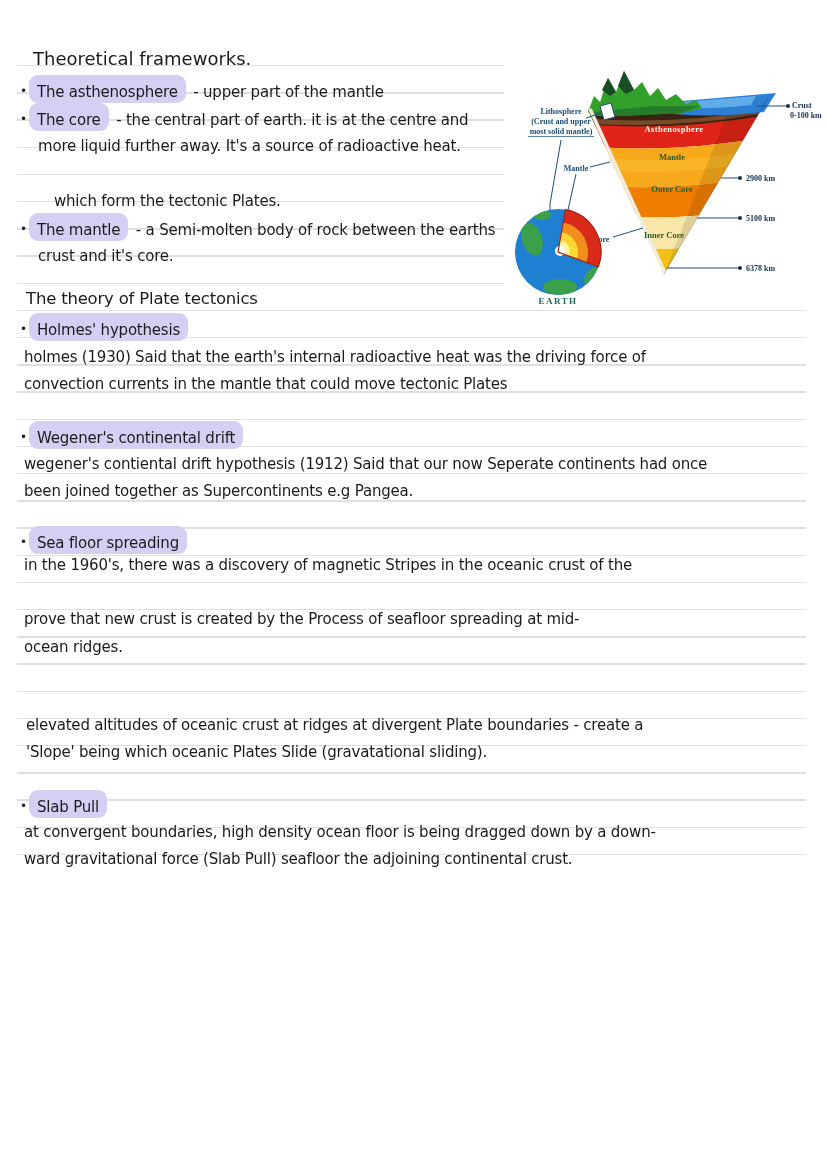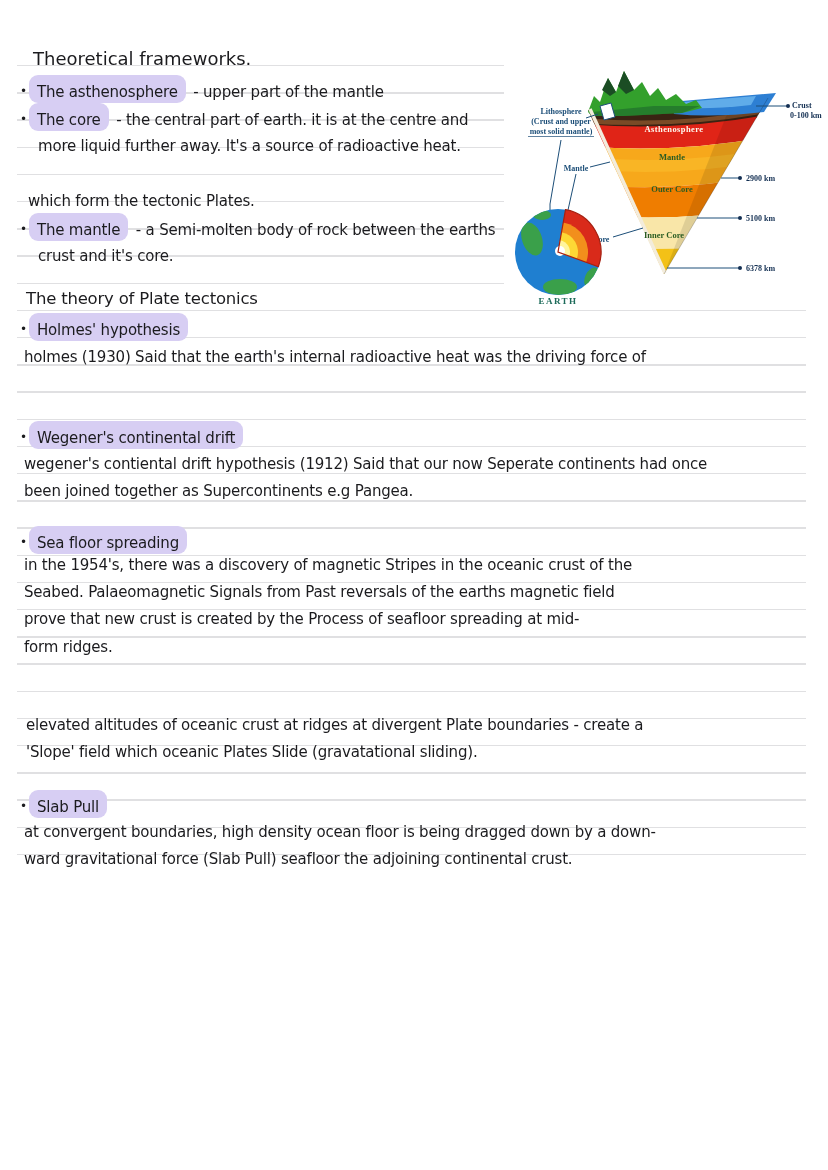--- a/index.html
+++ b/index.html
@@ -40,50 +40,50 @@
 
   <div class="hw" style="left:20px;top:78px">
     <span class="bullet">•</span><span class="pill">The asthenosphere</span><span> - upper part of the mantle</span>
   </div>
 
   <div class="hw" style="left:20px;top:106px">
     <span class="bullet">•</span><span class="pill">The core</span><span> - the central part of earth. it is at the centre and</span>
   </div>
   <div class="hw" style="left:38px;top:133px">more liquid further away. It's a source of radioactive heat.</div>
 
-  <div class="hw" style="left:28px;top:188px">which form the tectonic Plates.</div>
+  <div class="hw" style="left:54px;top:188px">which form the tectonic Plates.</div>
 
   <div class="hw" style="left:20px;top:216px">
     <span class="bullet">•</span><span class="pill">The mantle</span><span> - a Semi-molten body of rock between the earths</span>
   </div>
   <div class="hw" style="left:38px;top:243px">crust and it's core.</div>
 
   <div class="hw" style="left:20px;top:316px">
     <span class="bullet">•</span><span class="pill">Holmes' hypothesis</span>
   </div>
 
   <div class="hw h2" style="left:26px;top:285px">The theory of Plate tectonics</div>
   <div class="hw" style="left:24px;top:344px">holmes (1930) Said that the earth's internal radioactive heat was the driving force of</div>
+  <div class="hw" style="left:24px;top:371px">convection currents in the mantle that could move tectonic Plates</div>
 
   <div class="hw" style="left:20px;top:424px">
     <span class="bullet">•</span><span class="pill">Wegener's continental drift</span>
   </div>
   <div class="hw" style="left:24px;top:451px">wegener's contiental drift hypothesis (1912) Said that our now Seperate continents had once</div>
   <div class="hw" style="left:24px;top:478px">been joined together as Supercontinents e.g Pangea.</div>
 
   <div class="hw" style="left:20px;top:529px">
     <span class="bullet">•</span><span class="pill">Sea floor spreading</span>
   </div>
-  <div class="hw" style="left:24px;top:552px">in the 1954's, there was a discovery of magnetic Stripes in the oceanic crust of the</div>
-  <div class="hw" style="left:24px;top:579px">Seabed. Palaeomagnetic Signals from Past reversals of the earths magnetic field</div>
+  <div class="hw" style="left:24px;top:552px">in the 1960's, there was a discovery of magnetic Stripes in the oceanic crust of the</div>
   <div class="hw" style="left:24px;top:606px">prove that new crust is created by the Process of seafloor spreading at mid-</div>
-  <div class="hw" style="left:24px;top:634px">form ridges.</div>
+  <div class="hw" style="left:24px;top:634px">ocean ridges.</div>
 
   <div class="hw" style="left:26px;top:712px">elevated altitudes of oceanic crust at ridges at divergent Plate boundaries - create a</div>
-  <div class="hw" style="left:26px;top:739px">'Slope' field which oceanic Plates Slide (gravatational sliding).</div>
+  <div class="hw" style="left:26px;top:739px">'Slope' being which oceanic Plates Slide (gravatational sliding).</div>
 
   <div class="hw" style="left:20px;top:793px">
     <span class="bullet">•</span><span class="pill">Slab Pull</span>
   </div>
   <div class="hw" style="left:24px;top:819px">at convergent boundaries, high density ocean floor is being dragged down by a down-</div>
   <div class="hw" style="left:24px;top:846px">ward gravitational force (Slab Pull) seafloor the adjoining continental crust.</div>
 
   <svg class="diagram" viewBox="0 0 322 254">
     <rect x="0" y="0" width="322" height="254" fill="#ffffff"></rect>
 

